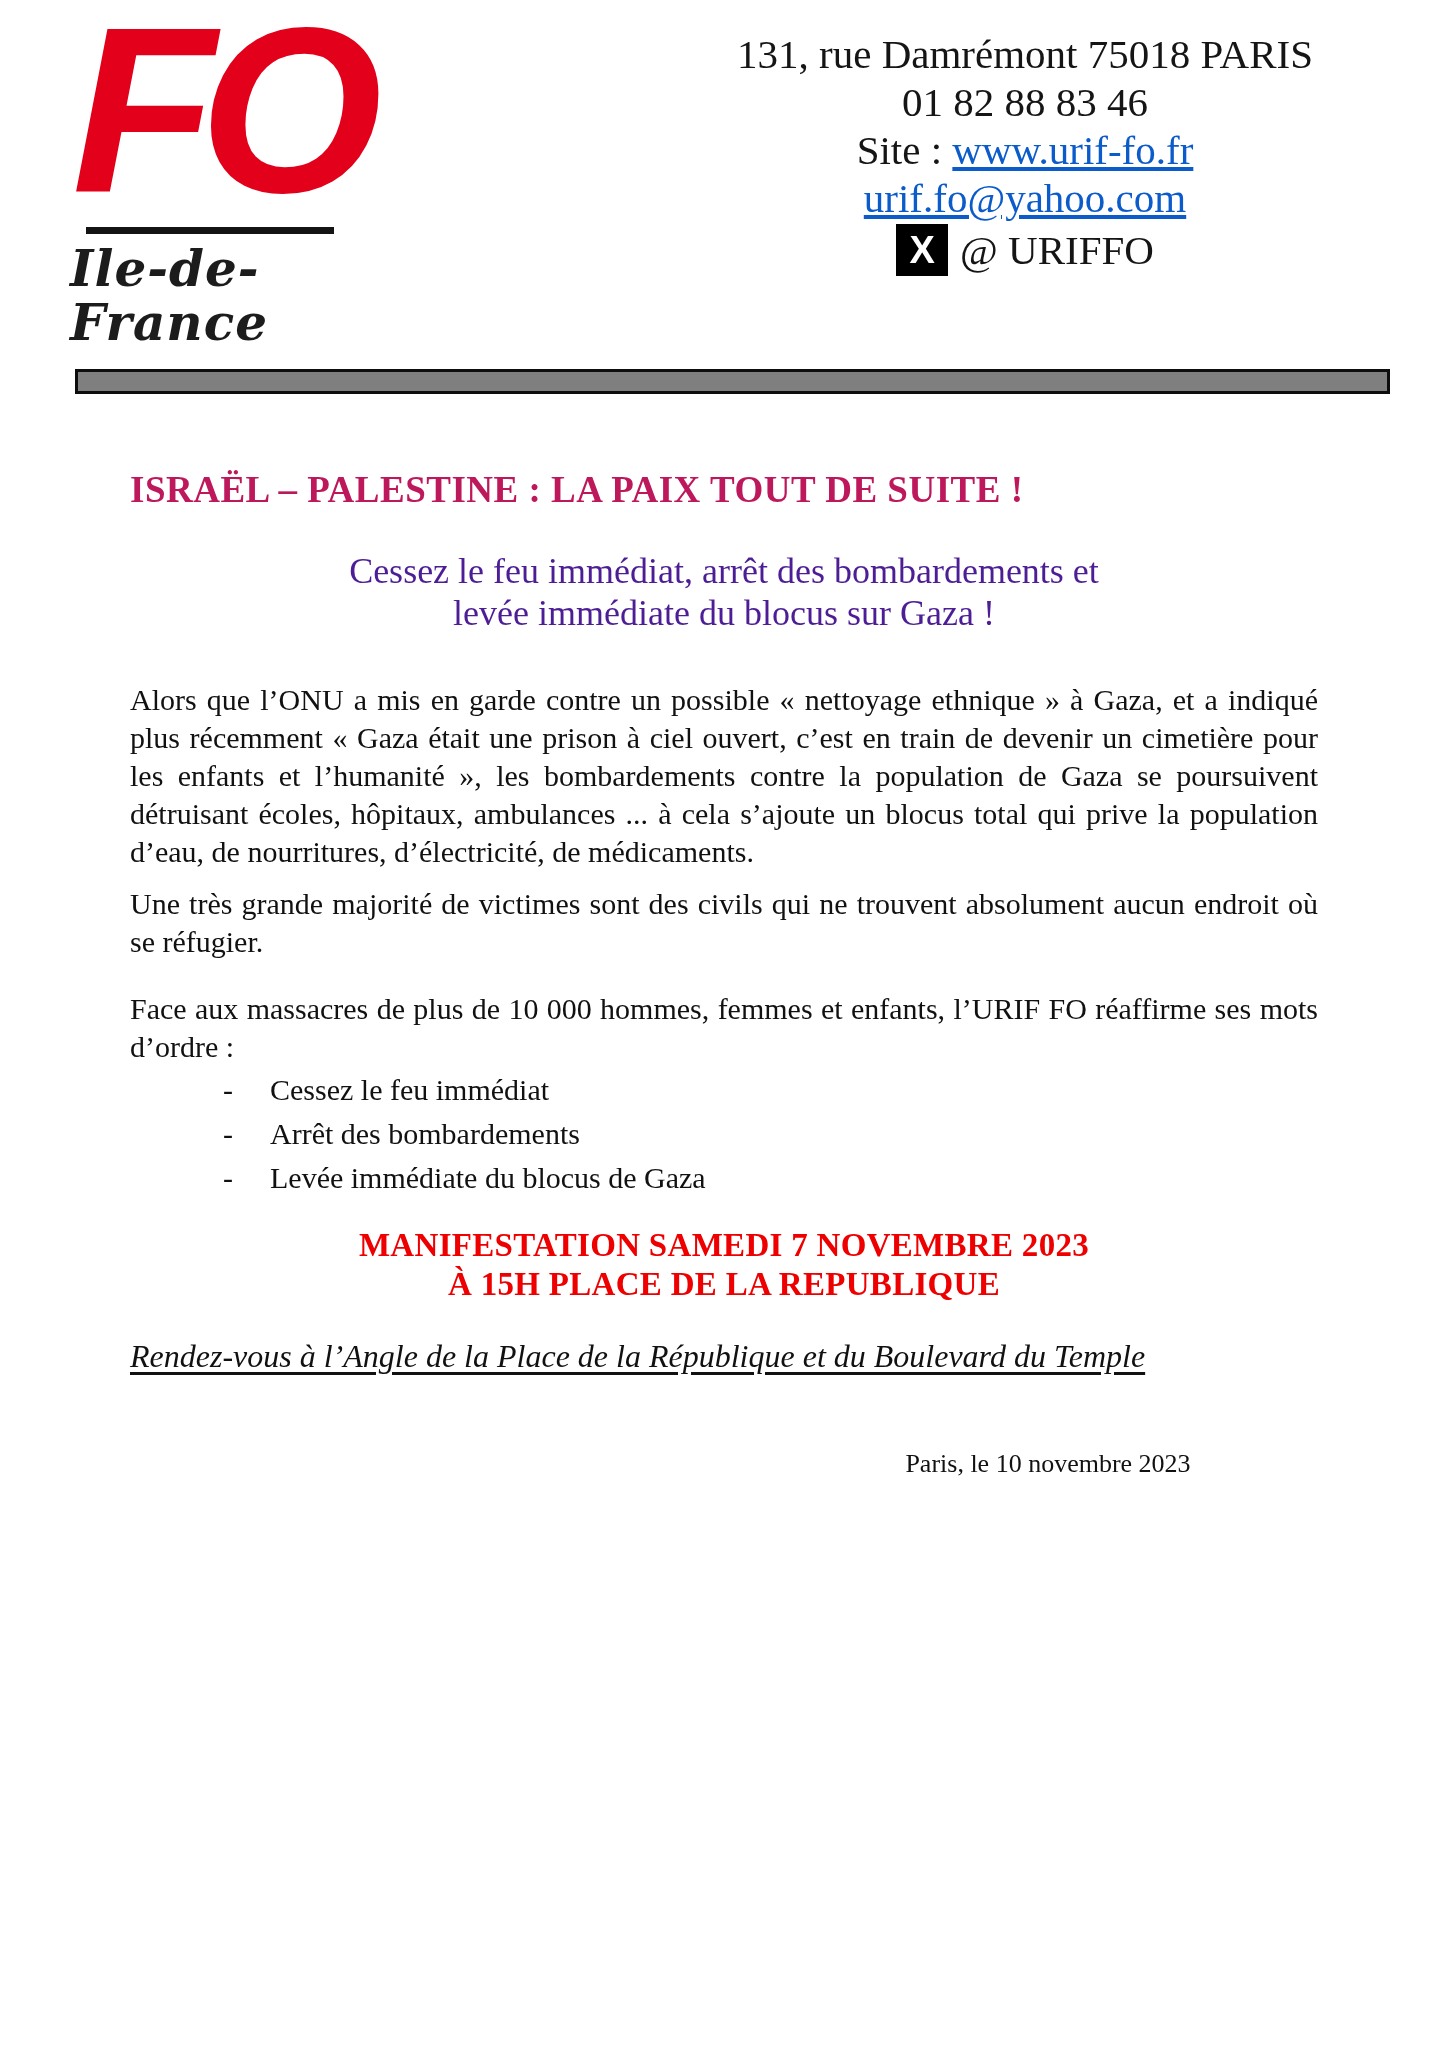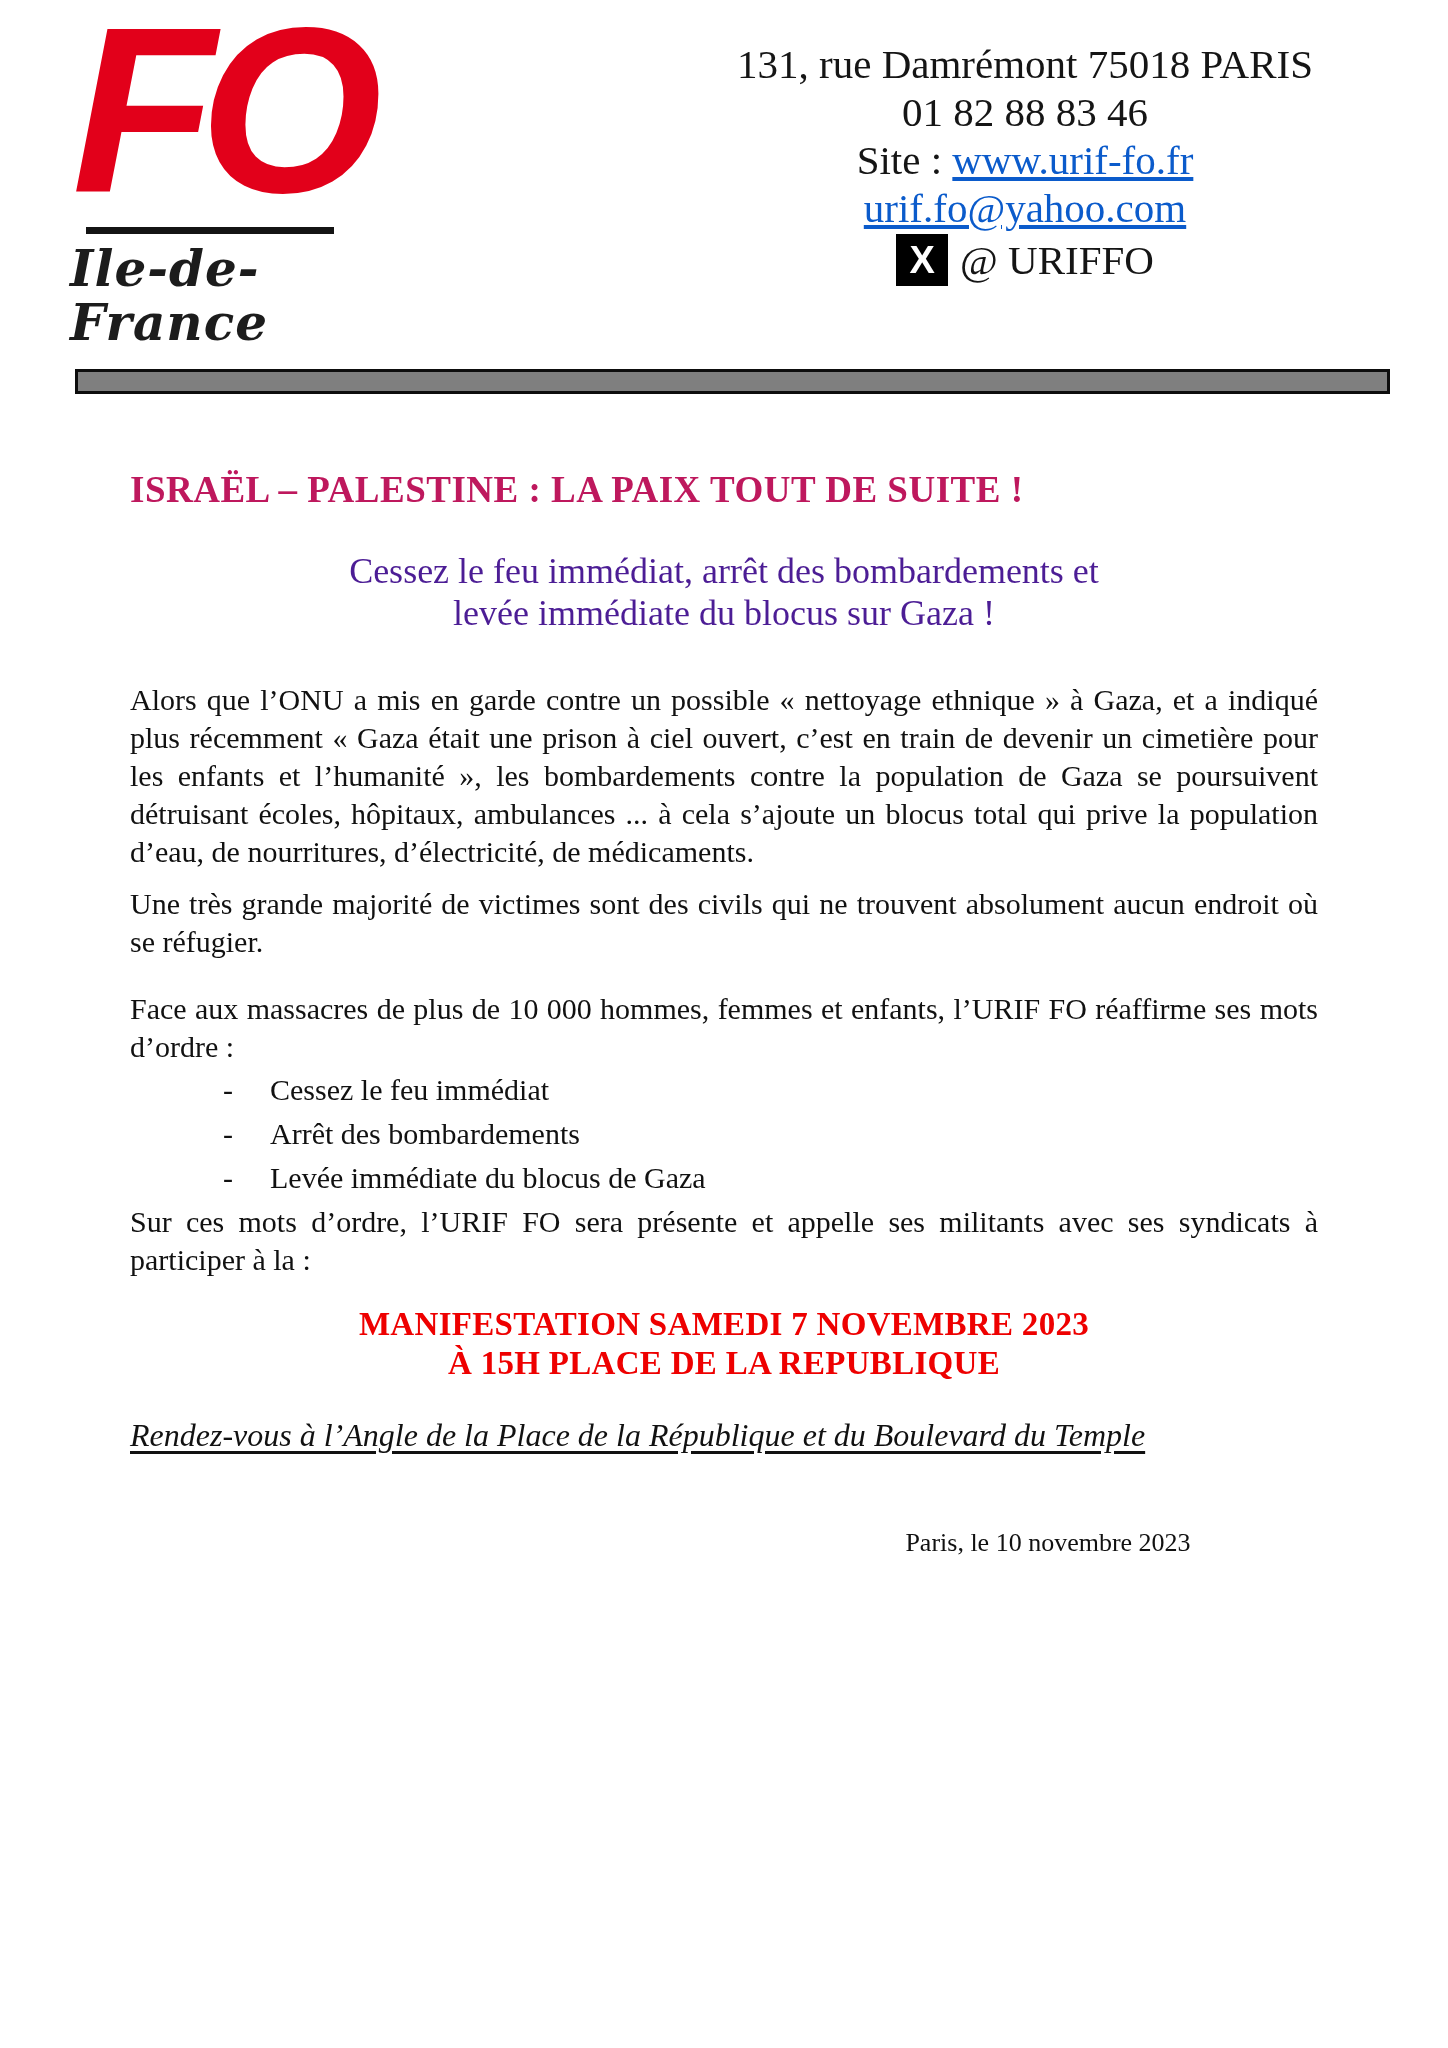--- a/index.html
+++ b/index.html
@@ -24,21 +24,21 @@
   }
   .logo-rule { width: 248px; height: 7px; background: #141414; margin: 14px 0 8px 28px; }
   .logo-region {
     font-family: "DejaVu Serif", serif;
     font-weight: bold; font-style: italic;
     font-size: 50px; line-height: 54px;
     color: #1c1c1c; letter-spacing: 1px; margin-left: 12px;
   }
 
   .contact {
-    position: absolute; left: 630px; top: 40px; width: 790px;
+    position: absolute; left: 630px; top: 30px; width: 790px;
     text-align: center;
     font-size: 41px; line-height: 48px; color: #151515;
   }
   .contact .link { color: #0b5bcb; text-decoration: underline; cursor: pointer; }
   .x-line { display: flex; align-items: center; justify-content: center; gap: 12px; margin-top: 2px; }
   .x-badge {
     display: inline-block; width: 52px; height: 52px;
     background: #000000; color: #ffffff;
     font-family: "Liberation Sans", sans-serif; font-weight: bold;
     font-size: 38px; line-height: 52px; text-align: center;
@@ -140,21 +140,20 @@
       <div class="demand">
         <span class="dash">-</span>
         <span>Arrêt des bombardements</span>
       </div>
       <div class="demand">
         <span class="dash">-</span>
         <span>Levée immédiate du blocus de Gaza</span>
       </div>
     </div>
 
-    <p class="body-par p-call">Sur ces mots d’ordre, l’URIF FO sera présente et appelle ses militants avec ses syndicats à participer à la :</p>
 
     <div class="event">
       <div>MANIFESTATION SAMEDI 7 NOVEMBRE 2023</div>
       <div>À 15H PLACE DE LA REPUBLIQUE</div>
     </div>
 
     <p class="meeting">Rendez-vous à l’Angle de la Place de la République et du Boulevard du Temple</p>
 
     <p class="dateline">Paris, le 10 novembre 2023</p>
   </main>

